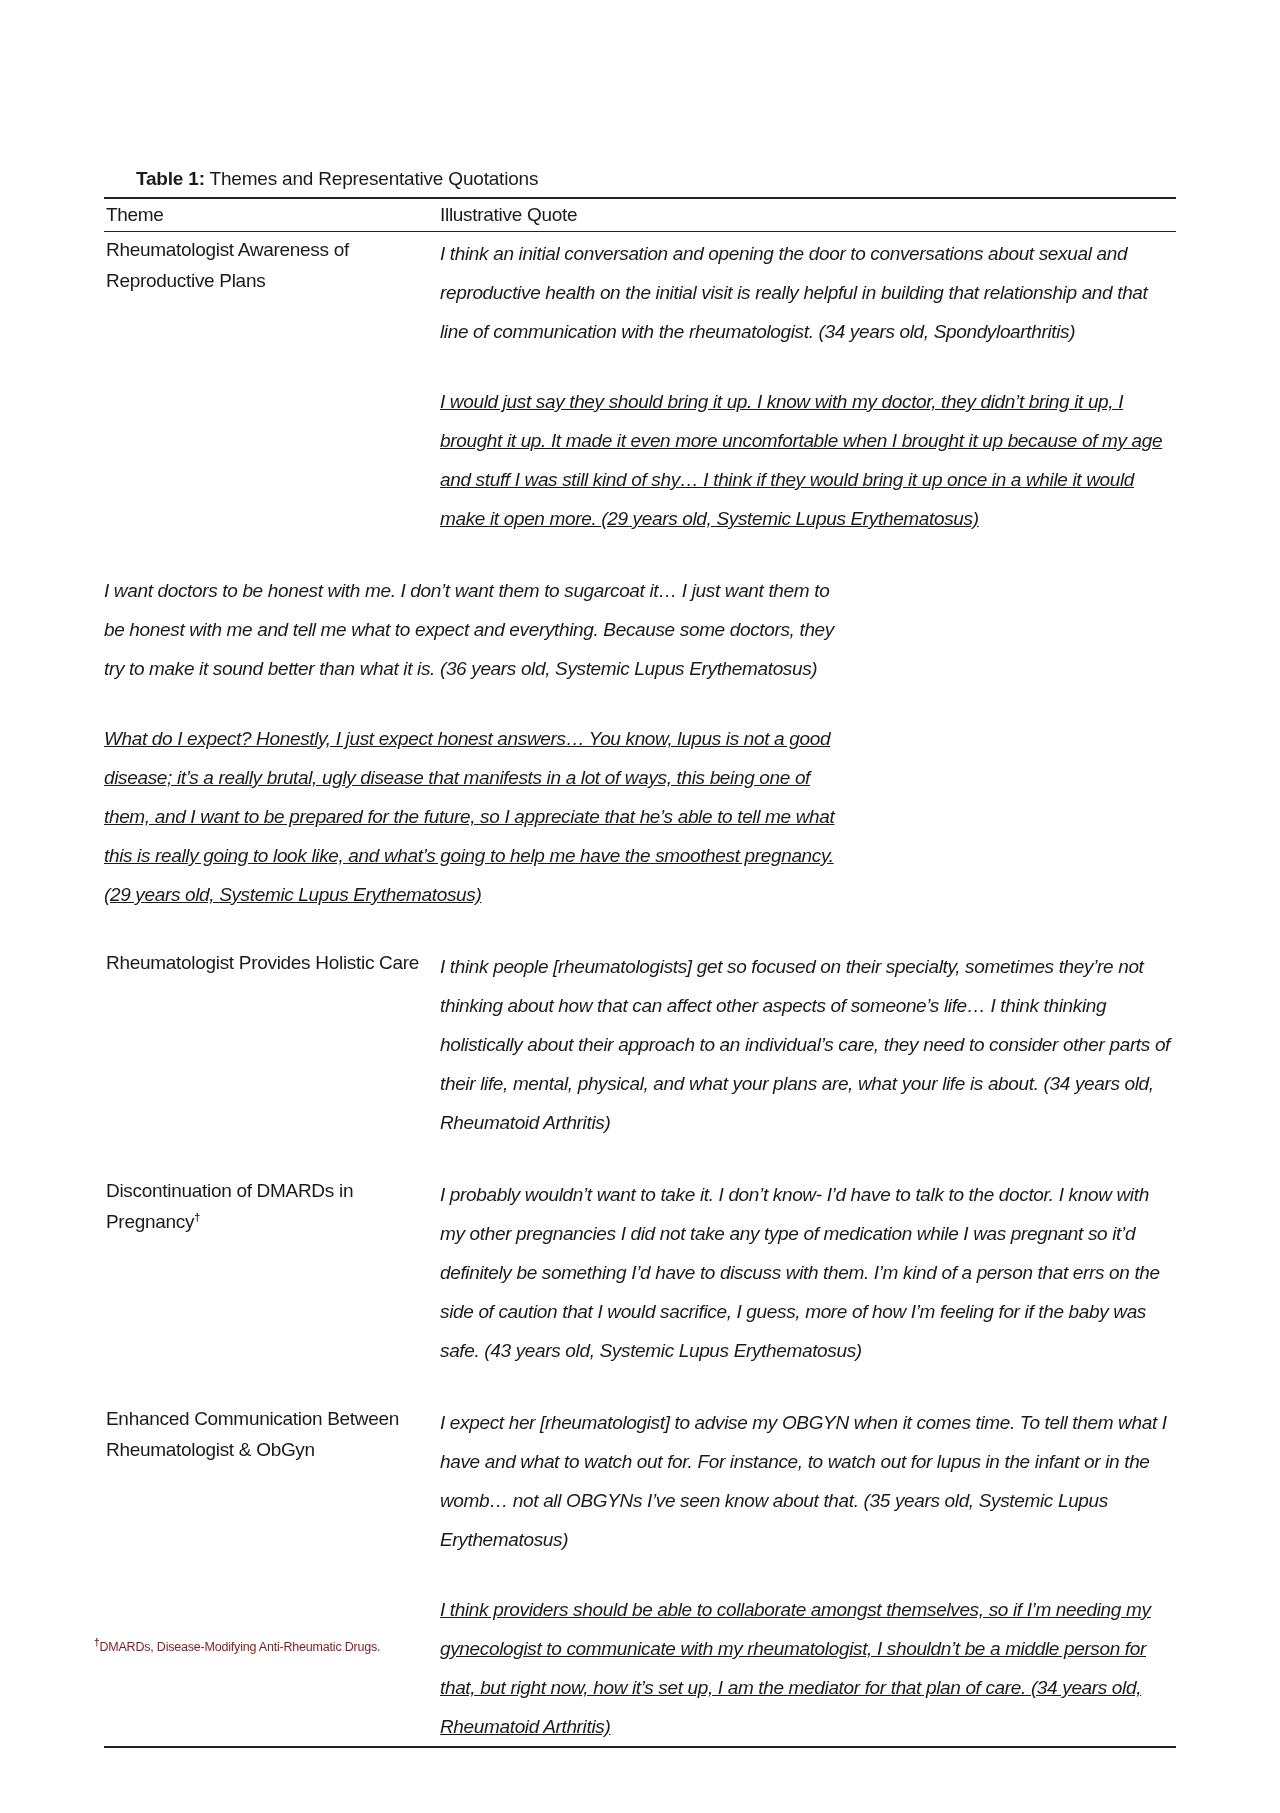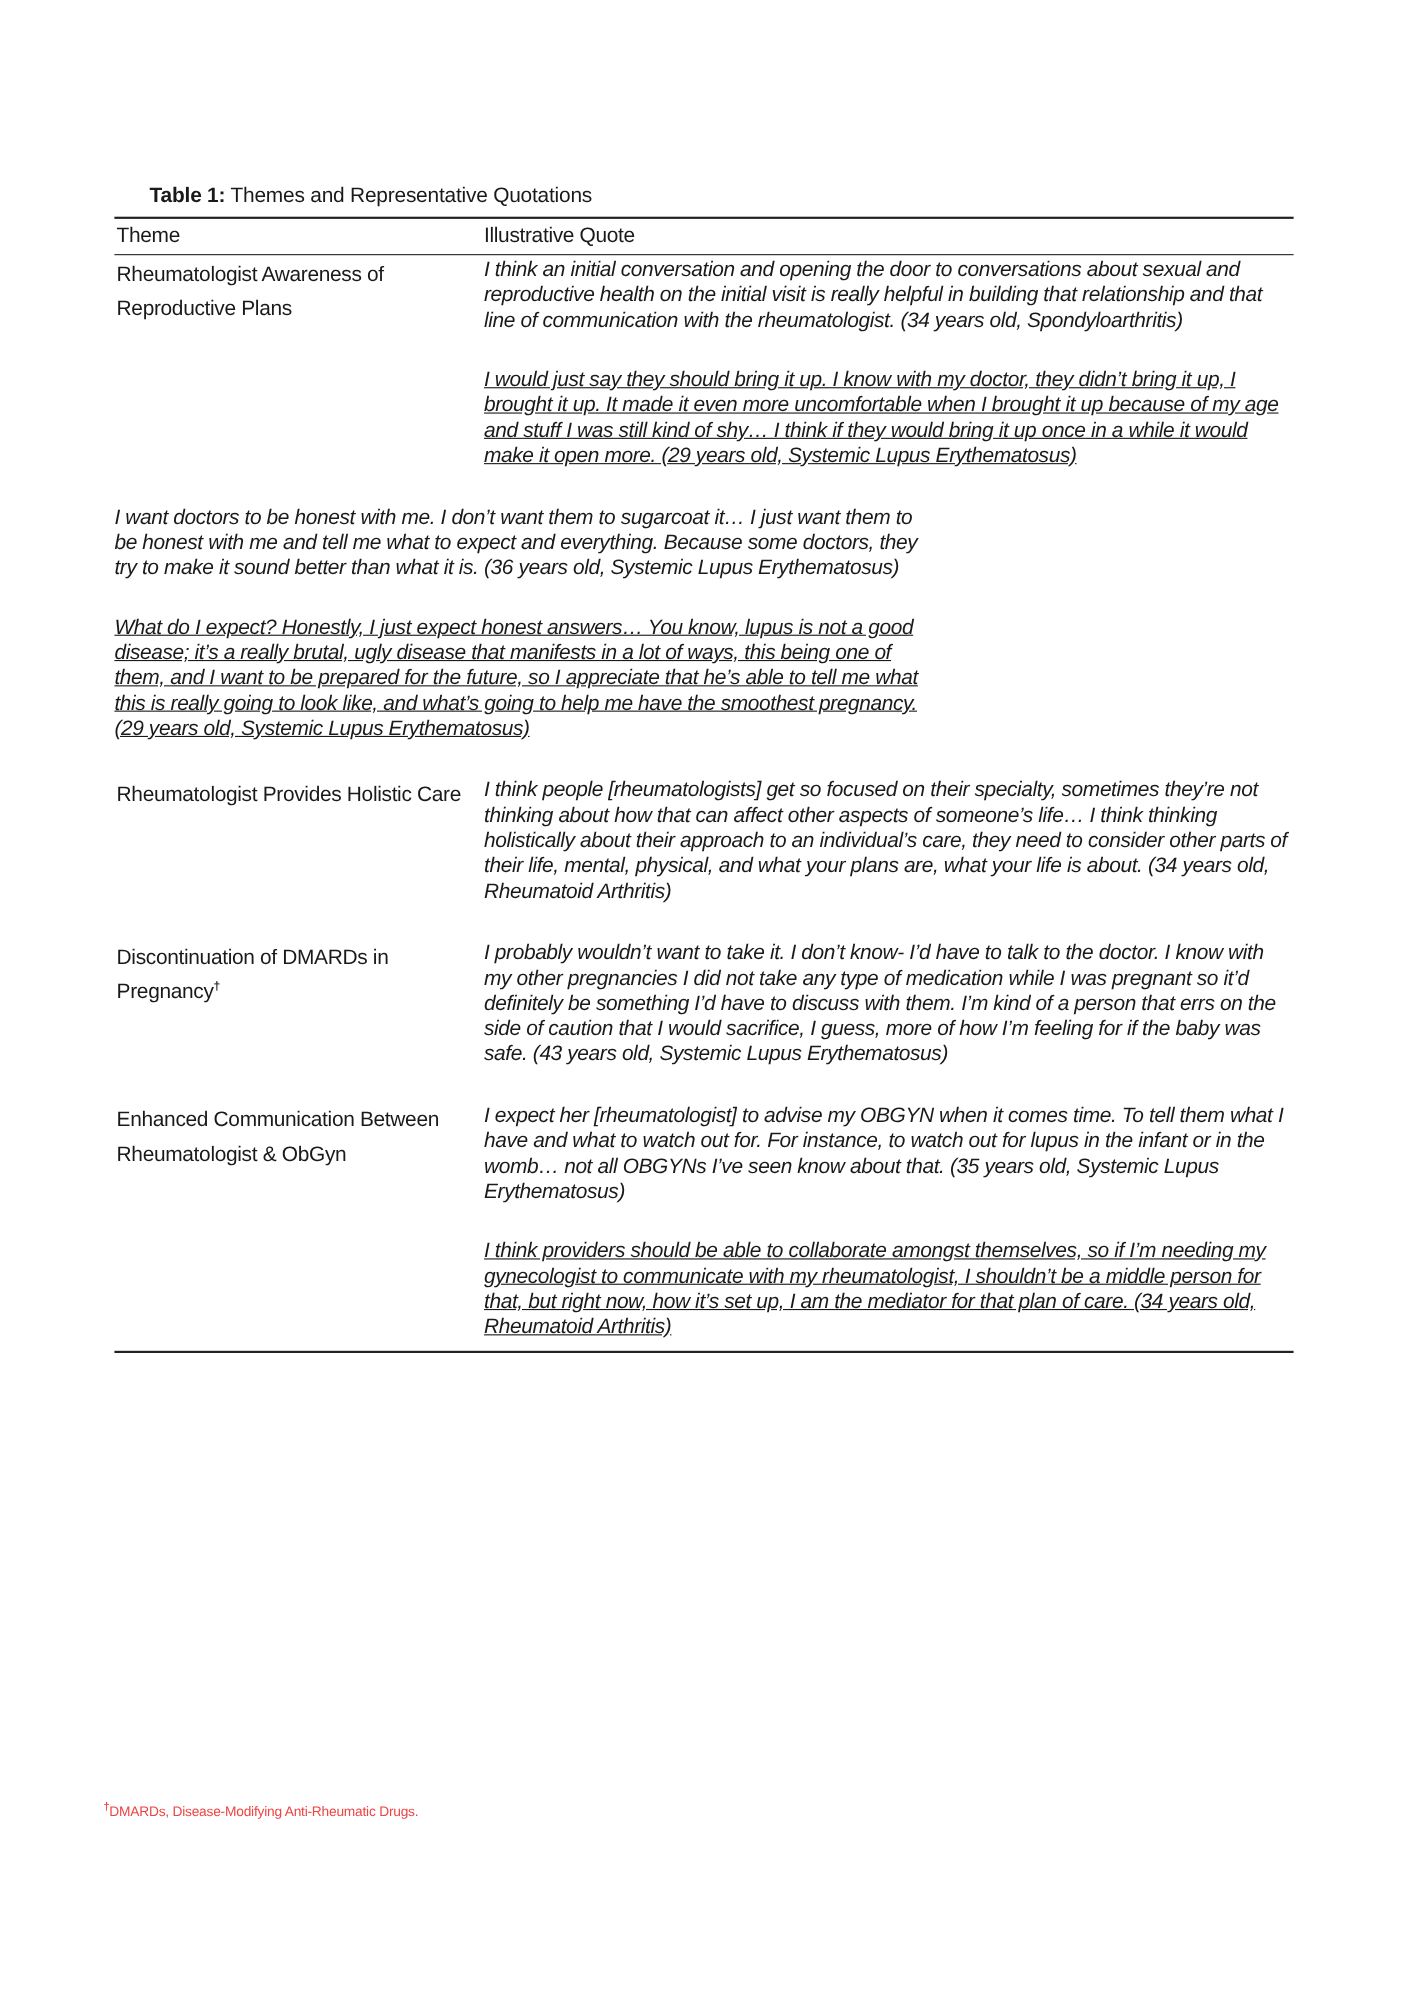--- a/index.html
+++ b/index.html
@@ -69,40 +69,40 @@
       line-height: 31px;
       letter-spacing: -0.3px;
       padding-top: 2px;
     }
     .quotes {
       padding-top: 2px;
     }
     .quote {
       font-style: italic;
       font-size: 19px;
-      line-height: 23px;
+      line-height: 39px;
       letter-spacing: -0.35px;
       margin: 0;
       padding-right: 4px;
     }
     .quote + .quote { margin-top: 31px; text-decoration: underline; }
     .row + .row { margin-top: 31px; }
-    .row.last { padding-bottom: 10px; }
+    .row.last { }
     sup.dagger {
       font-size: 11px;
       vertical-align: super;
       line-height: 0;
       font-weight: bold;
     }
     .footnote {
       position: absolute;
       left: 94px;
       top: 1640px;
       font-size: 12.5px;
-      color: #ef4444;
+      color: #7f1d1d;
       letter-spacing: -0.2px;
     }
     .footnote sup {
       font-size: 10px;
       font-weight: bold;
       vertical-align: super;
       line-height: 0;
     }
   </style>
 </head>

